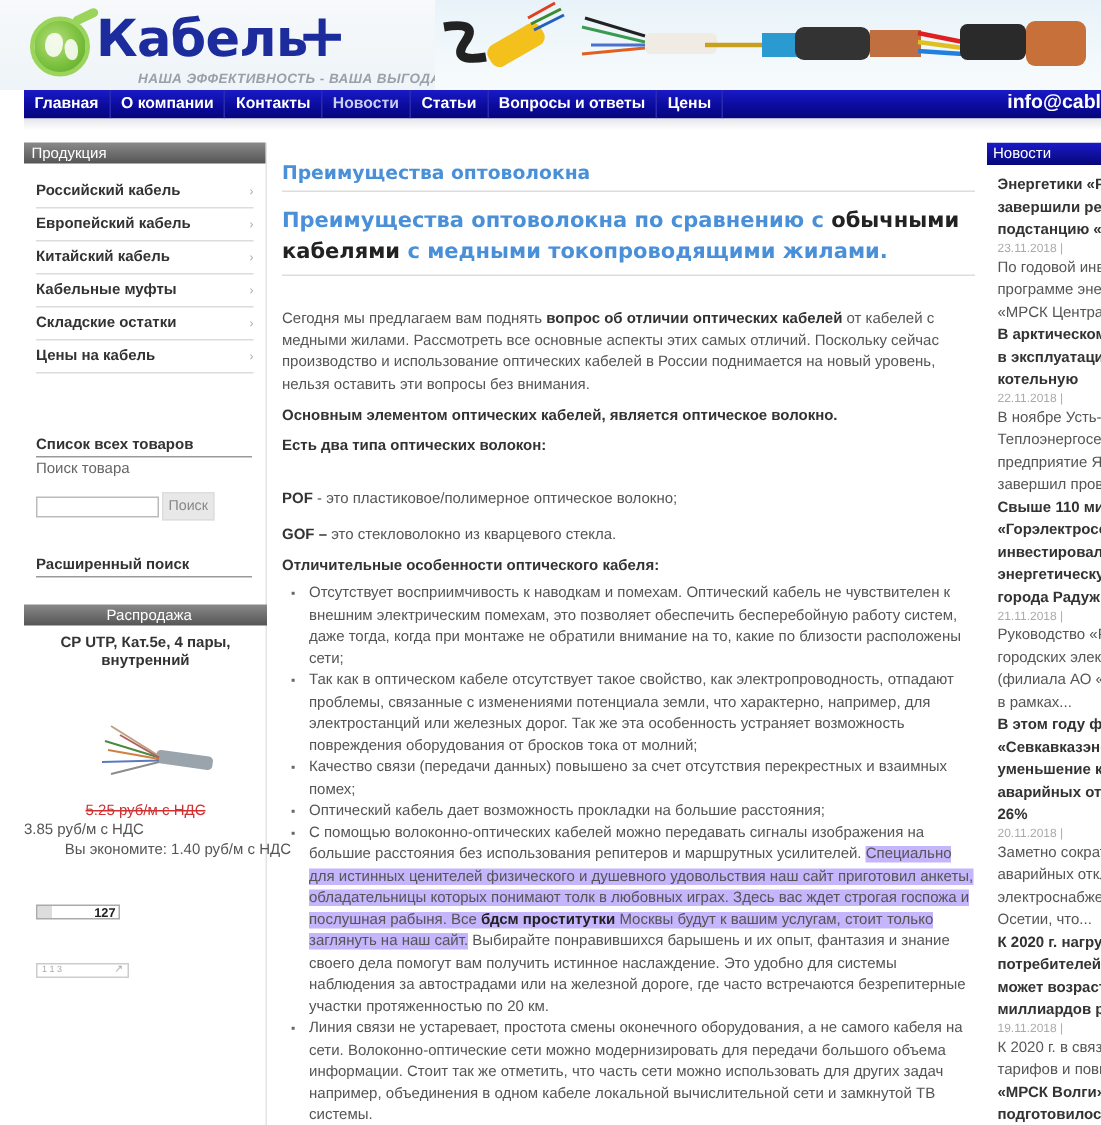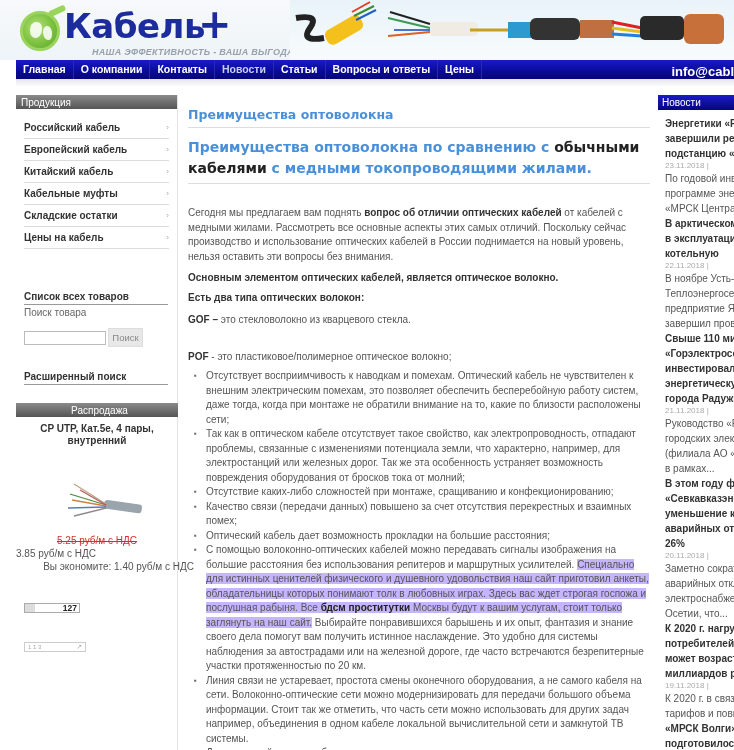--- a/index.html
+++ b/index.html
@@ -11,21 +11,21 @@
   .logo-globe { position: absolute; left: 20px; top: 11px; width: 40px; height: 40px; border-radius: 50%; background: radial-gradient(circle at 40% 40%, #b6e07a 0%, #7cc13f 55%, #5aa32a 100%); border: 3px solid #9ad45a; }
   .logo-globe::before { content: ""; position: absolute; left: 7px; top: 8px; width: 12px; height: 16px; background: #fff; border-radius: 50% 40% 55% 45%; opacity: .85; }
   .logo-globe::after { content: ""; position: absolute; left: 20px; top: 12px; width: 9px; height: 14px; background: #fff; border-radius: 45% 55% 40% 60%; opacity: .85; }
   .logo-tail { position: absolute; left: 48px; top: 8px; width: 18px; height: 6px; background: #9ad45a; border-radius: 3px; transform: rotate(-25deg); }
   .logo-text { position: absolute; left: 64px; top: 6px; font-family: "DejaVu Sans", sans-serif; font-weight: bold; font-size: 34px; color: #1c2c9c; letter-spacing: -0.5px; line-height: 40px; }
   .logo-plus { position: absolute; left: 198px; top: 2px; font-family: "DejaVu Sans", sans-serif; font-weight: bold; font-size: 40px; color: #1c2c9c; line-height: 44px; }
   .slogan { position: absolute; left: 92px; top: 47px; font-size: 9px; font-style: italic; font-weight: bold; color: #9aa0aa; letter-spacing: 0.3px; }
   .cables { position: absolute; left: 290px; top: 0; width: 444px; height: 60px; }
 
   
-  .nav { position: absolute; left: 16px; top: 60px; width: 718px; height: 19px; background: linear-gradient(180deg, #1a1ac8 0%, #0a0a9a 60%, #06067a 100%); display: flex; align-items: flex-end; }
+  .nav { position: absolute; left: 16px; top: 60px; width: 718px; height: 19px; background: linear-gradient(180deg, #1a1ac8 0%, #0a0a9a 60%, #06067a 100%); display: flex; align-items: flex-start; }
   .nav-item { height: 19px; line-height: 19px; padding: 0 7px; font-size: 10.5px; font-weight: bold; color: #fff; border-right: 1px solid #2a2ab0; cursor: pointer; }
   .nav-item.first { padding-left: 7px; }
   .nav-item.light { color: #c9cef2; }
   .nav-item.last { border-right: 1px solid #2a2ab0; }
   .nav-email { margin-left: auto; color: #fff; font-weight: bold; font-size: 13px; padding-right: 0; white-space: nowrap; }
   .nav-shadow { position: absolute; left: 16px; top: 79px; width: 718px; height: 8px; background: linear-gradient(180deg, #e6e6ea, #fff); }
 
   
   .left { position: absolute; left: 16px; top: 95px; width: 162px; height: 655px; border-right: 1px solid #e4e4e4; }
   .block-head { height: 14px; line-height: 15px; padding-left: 5px; font-size: 10px; color: #fff; background: linear-gradient(180deg, #8a8a8a 0%, #555 100%); }
@@ -176,27 +176,27 @@
 </div>
 
 <div class="main">
   <div class="page-title">Преимущества оптоволокна</div>
   <div class="article-title"><span>Преимущества оптоволокна по сравнению с </span><span class="dark">обычными кабелями</span><span> с медными токопроводящими жилами.</span></div>
 
   <div class="p"><span>Сегодня мы предлагаем вам поднять </span><b>вопрос об отличии оптических кабелей</b><span> от кабелей с медными жилами. Рассмотреть все основные аспекты этих самых отличий. Поскольку сейчас производство и использование оптических кабелей в России поднимается на новый уровень, нельзя оставить эти вопросы без внимания.</span></div>
 
   <div class="pb">Основным элементом оптических кабелей, является оптическое волокно.</div>
   <div class="pb">Есть два типа оптических волокон:</div>
+  <div class="p"><b>POF</b><span>  - это пластиковое/полимерное оптическое волокно;</span></div>
   <div class="p" style="margin-top:9px"><b>GOF –</b><span> это стекловолокно из кварцевого стекла.</span></div>
-  <div class="p"><b>POF</b><span>  - это пластиковое/полимерное оптическое волокно;</span></div>
+  <div class="pb">Отличительные особенности оптического кабеля:</div>
 
   <ul class="ul">
     <li>Отсутствует восприимчивость к наводкам и помехам. Оптический кабель не чувствителен к внешним электрическим помехам, это позволяет обеспечить бесперебойную работу систем, даже тогда, когда при монтаже не обратили внимание на то, какие по близости расположены сети;</li>
     <li>Так как в оптическом кабеле отсутствует такое свойство, как электропроводность, отпадают проблемы, связанные с изменениями потенциала земли, что характерно, например, для электростанций или железных дорог. Так же эта особенность устраняет возможность повреждения оборудования  от бросков тока от молний;</li>
-    <li>Отсутствие каких-либо сложностей  при монтаже, сращиванию и конфекционированию;</li>
     <li>Качество связи (передачи данных) повышено за счет отсутствия перекрестных и взаимных помех;</li>
     <li>Оптический кабель дает возможность прокладки на большие расстояния;</li>
     <li><span>С помощью волоконно-оптических кабелей можно передавать сигналы изображения на большие расстояния без использования репитеров и маршрутных усилителей. </span><span class="hl"><span>Специально для истинных ценителей физического и душевного удовольствия наш сайт приготовил анкеты, обладательницы которых понимают толк в любовных играх. Здесь вас ждет строгая госпожа и послушная рабыня. Все </span><b>бдсм проститутки</b><span> Москвы будут к вашим услугам, стоит только заглянуть на наш сайт.</span></span><span> Выбирайте понравившихся барышень и их опыт, фантазия и знание своего дела помогут вам получить истинное наслаждение. Это удобно для системы наблюдения за автострадами или на железной дороге, где часто встречаются безрепитерные участки протяженностью по 20 км.</span></li>
     <li>Линия связи не устаревает, простота смены оконечного оборудования, а не самого кабеля на сети. Волоконно-оптические сети можно модернизировать для передачи большого объема информации. Стоит так же отметить, что часть сети можно использовать для других задач например, объединения в одном кабеле локальной вычислительной сети и замкнутой ТВ системы.</li>
     <li>Долгосрочный срок службы.</li>
   </ul>
 
 </div>
 
 <div class="right">

